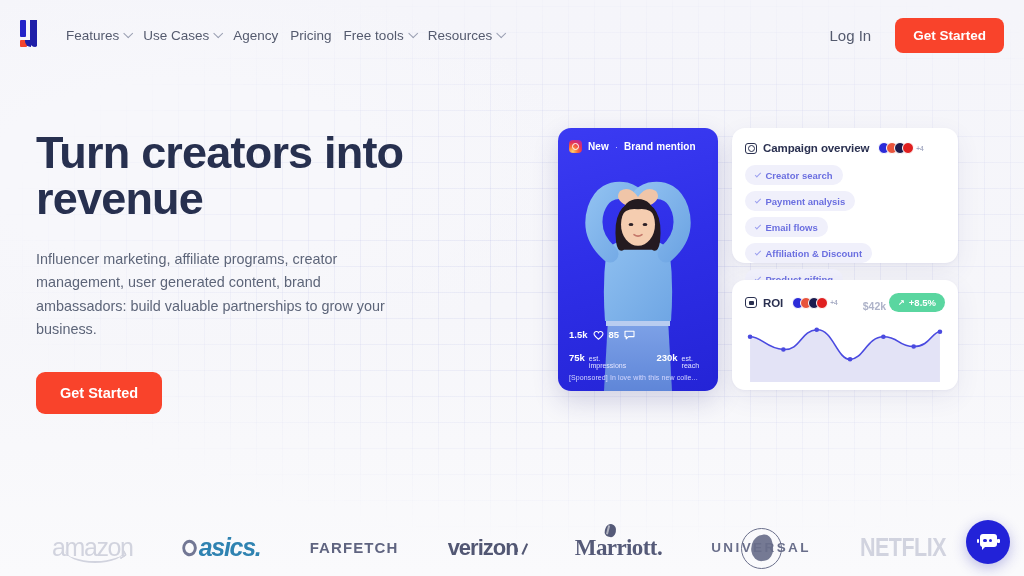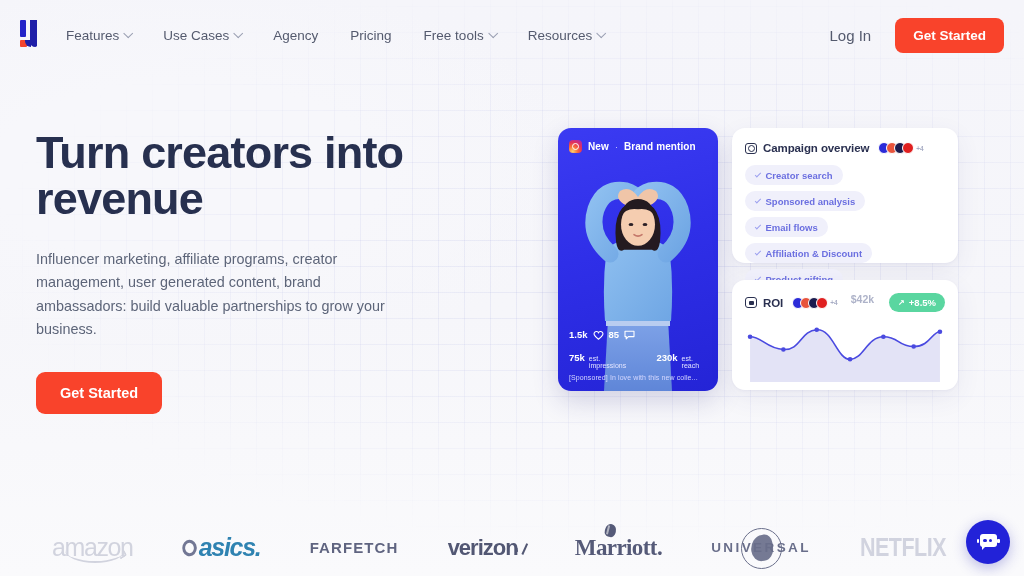--- a/index.html
+++ b/index.html
@@ -38,21 +38,21 @@
     padding:0 20px 0 18px;
   }
   .logo{ width:26px; height:30px; position:relative; margin-right:22px; flex:none; }
   .logo .bar-l{ position:absolute; left:2px; top:0; width:6px; height:17px; background:#2323c8; border-radius:1px;}
   .logo .sq{ position:absolute; left:2px; top:20px; width:7px; height:7px; background:#f4452f; border-radius:1px;}
   .logo .bar-r{ position:absolute; left:12px; top:0; width:7px; height:27px; background:#1f1fa8;
                 border-bottom-left-radius:6px; border-bottom-right-radius:2px;}
   .logo .bar-r:after{ content:""; position:absolute; left:-5px; bottom:0; width:6px; height:7px;
                 background:#1f1fa8; border-bottom-left-radius:6px;}
 
-  .nav{ display:flex; align-items:flex-end; gap:32px; }
+  .nav{ display:flex; align-items:flex-end; gap:12px; }
   .nav-item{
     display:flex; align-items:center; gap:5px;
     font-size:13.5px; color:#545a6e; cursor:pointer; white-space:nowrap;
   }
   .chev{ width:7px; height:7px; border-right:1.4px solid #9a9fb2; border-bottom:1.4px solid #9a9fb2;
          transform:rotate(45deg) translate(-1px,-2px); }
   .spacer{ flex:1; }
   .login{ font-size:15px; color:#545a6e; margin-right:24px; cursor:pointer; }
   .btn-red{
     background:#f9432b; color:#fff; border:none; border-radius:8px;
@@ -128,21 +128,21 @@
   .pills{ display:flex; flex-wrap:wrap; gap:6px 7px;}
   .pill{
     display:flex; align-items:center; gap:5px;
     background:#f0f0fb; border-radius:11px; padding:4.5px 10px;
     font-size:9.5px; font-weight:bold; color:#6b6fe0; white-space:nowrap;
   }
   .tick{ width:5.5px; height:3px; border-left:1.2px solid #9ea2ef; border-bottom:1.2px solid #9ea2ef;
          transform:rotate(-45deg); margin-bottom:2px;}
   .pill-inf{ color:#9ea2ef; gap:4px;}
 
-  .roi-right{ margin-left:auto; display:flex; align-items:flex-start; gap:15px;}
+  .roi-right{ margin-left:auto; display:flex; align-items:flex-end; gap:3px;}
   .roi-val{ font-size:10.5px; font-weight:bold; color:#aeb3c9;}
   .badge{
     background:#5ad6a0; color:#fff; border-radius:10px; padding:4px 9px;
     font-size:9.5px; font-weight:bold; display:flex; align-items:center; gap:4px;
   }
   .arr{ font-size:8px; }
   .roi-chart{ position:absolute; left:12px; right:12px; bottom:8px; height:63px;}
   .roi-chart svg{ width:100%; height:100%; display:block;}
 
   
@@ -336,21 +336,21 @@
       </span>
     </div>
 
     <div class="pills">
       <span class="pill">
           <i class="tick"></i>
           <span>Creator search</span>
         </span>
       <span class="pill">
           <i class="tick"></i>
-          <span>Sponsored analysis</span>
+          <span>Payment analysis</span>
         </span>
       <span class="pill">
           <i class="tick"></i>
           <span>Email flows</span>
         </span>
       <span class="pill">
           <i class="tick"></i>
           <span>Affiliation &amp; Discount</span>
         </span>
       <span class="pill">

